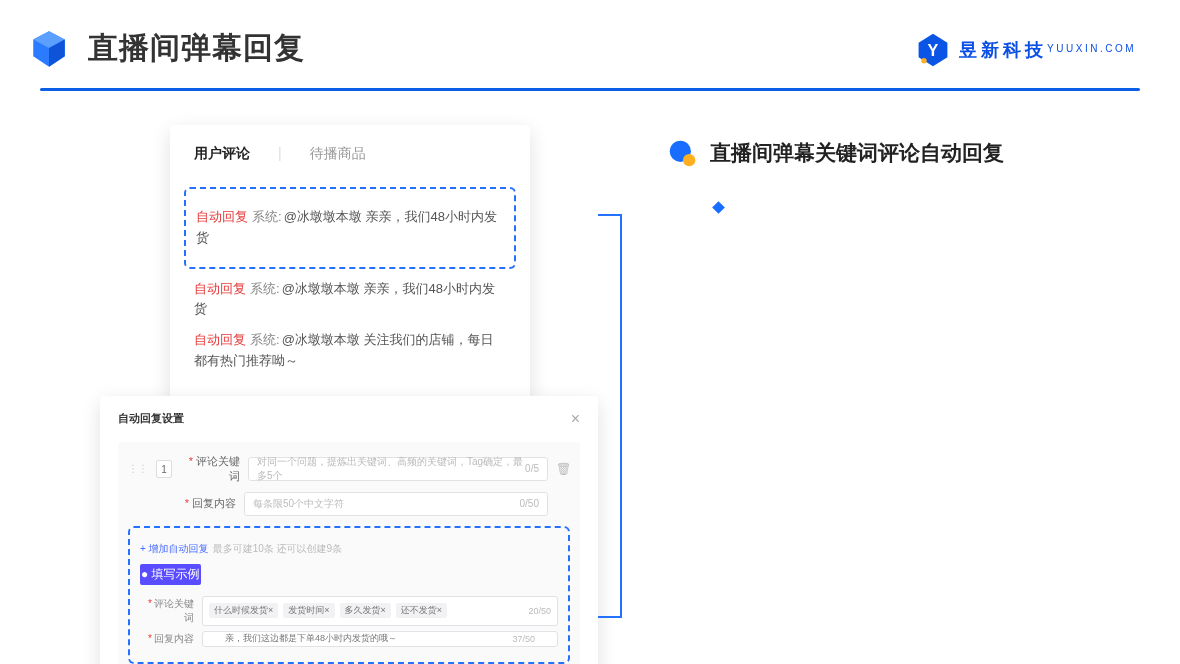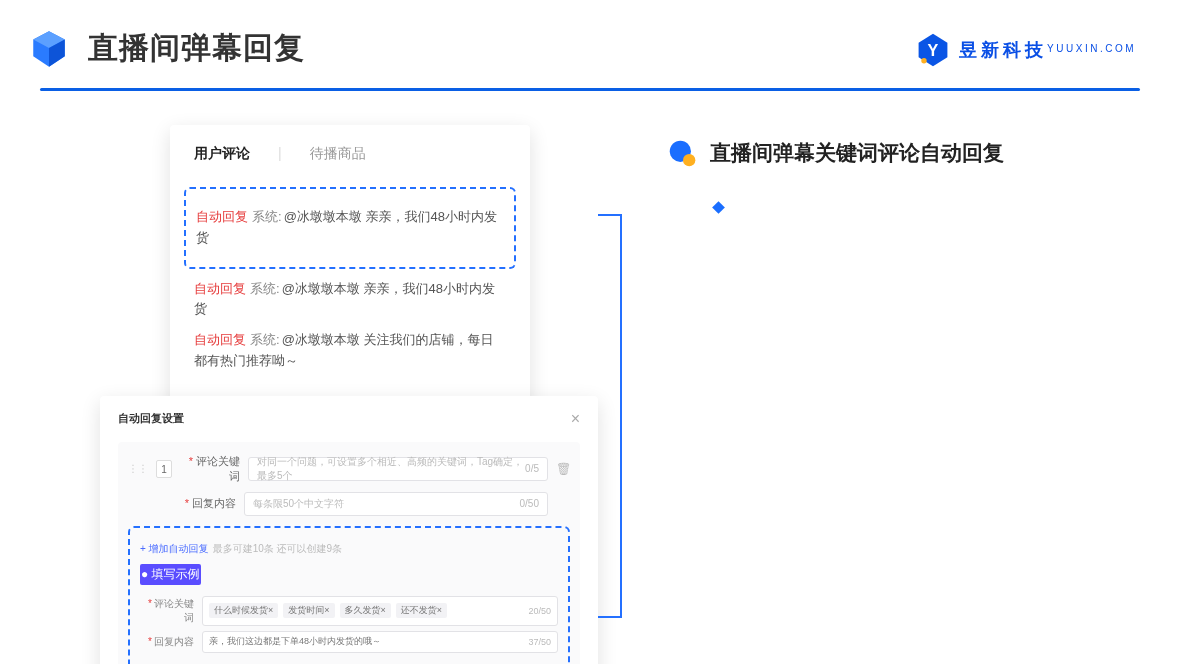--- a/index.html
+++ b/index.html
@@ -41,21 +41,21 @@
 .highlight-box2{border:2.5px dashed #2470ff;border-radius:6px;padding:10px;margin-top:10px}
 .add-link{font-size:10px;color:#4a6cff}
 .add-hint{font-size:10px;color:#bbb;margin-left:4px}
 .badge{display:inline-block;background:#5a4dff;color:#fff;font-size:12px;padding:2px 1px;border-radius:2px;margin:8px 0 6px}
 .chip-row{display:flex;align-items:center;gap:8px;margin:5px 0}
 .chip-label{width:54px;text-align:right;font-size:10px;color:#888}
 .chip-label .req{color:#e63c3c;margin-right:2px}
 .chips{flex:1;height:30px;border:1px solid #e2e2e6;border-radius:3px;background:#fff;display:flex;align-items:center;padding:0 6px;gap:5px;font-size:9px}
 .chip{background:#f2f2f5;color:#777;padding:1px 5px;border-radius:2px;white-space:nowrap}
 .chips .count{margin-left:auto;color:#bbb;font-size:9px}
-.reply-box{flex:1;height:22px;border:1px solid #e2e2e6;border-radius:3px;background:#fff;display:flex;align-items:center;padding:0 6px;font-size:9px;color:#777;justify-content:space-between}
+.reply-box{flex:1;height:16px;border:1px solid #e2e2e6;border-radius:3px;background:#fff;display:flex;align-items:center;padding:0 22px;font-size:9px;color:#777;justify-content:space-between}
 .reply-box .count{color:#bbb}
 .ghost-count{position:absolute;right:14px;bottom:14px;font-size:9px;color:#ccc}
 .connector{position:absolute;left:498px;top:80px;width:30px;height:422px;pointer-events:none}
 .right{flex:1;padding-top:14px}
 .r-head{display:flex;gap:12px;margin-bottom:28px}
 .bubble-icon{width:30px;height:30px;position:relative}
 .r-title{font-size:21px;font-weight:600;color:#222}
 .bullet-item{display:flex;gap:10px;margin-bottom:24px;padding-left:46px}
 .diamond{width:9px;height:9px;background:#1a6eff;transform:rotate(45deg);margin-top:6px;flex-shrink:0}
 .bullet-text{font-size:14px;color:#333;line-height:1.7;max-width:440px}
@@ -107,21 +107,21 @@
       <div class="pb-head">
         <span class="pb-title">自动回复设置</span>
         <span class="close-x">×</span>
       </div>
       <div class="pb-body">
         <div class="row">
           <span style="color:#ccc;font-size:10px">⋮⋮</span>
           <span class="ordinal">1</span>
           <span class="field-label"><span class="req">*</span><span>评论关键词</span></span>
           <div class="field-input">
-              <span>对同一个问题，可设置多个相近、高频的关键词，Tag确定，最多5个</span>
+              <span>对同一个问题，提炼出关键词、高频的关键词，Tag确定，最多5个</span>
               <span class="count">0/5</span>
             </div>
           <span class="trash">🗑</span>
         </div>
         <div class="row">
           <span style="width:16px"></span>
             <span style="width:16px"></span>
           <span class="field-label"><span class="req">*</span><span>回复内容</span></span>
           <div class="field-input">
               <span>每条限50个中文字符</span>

